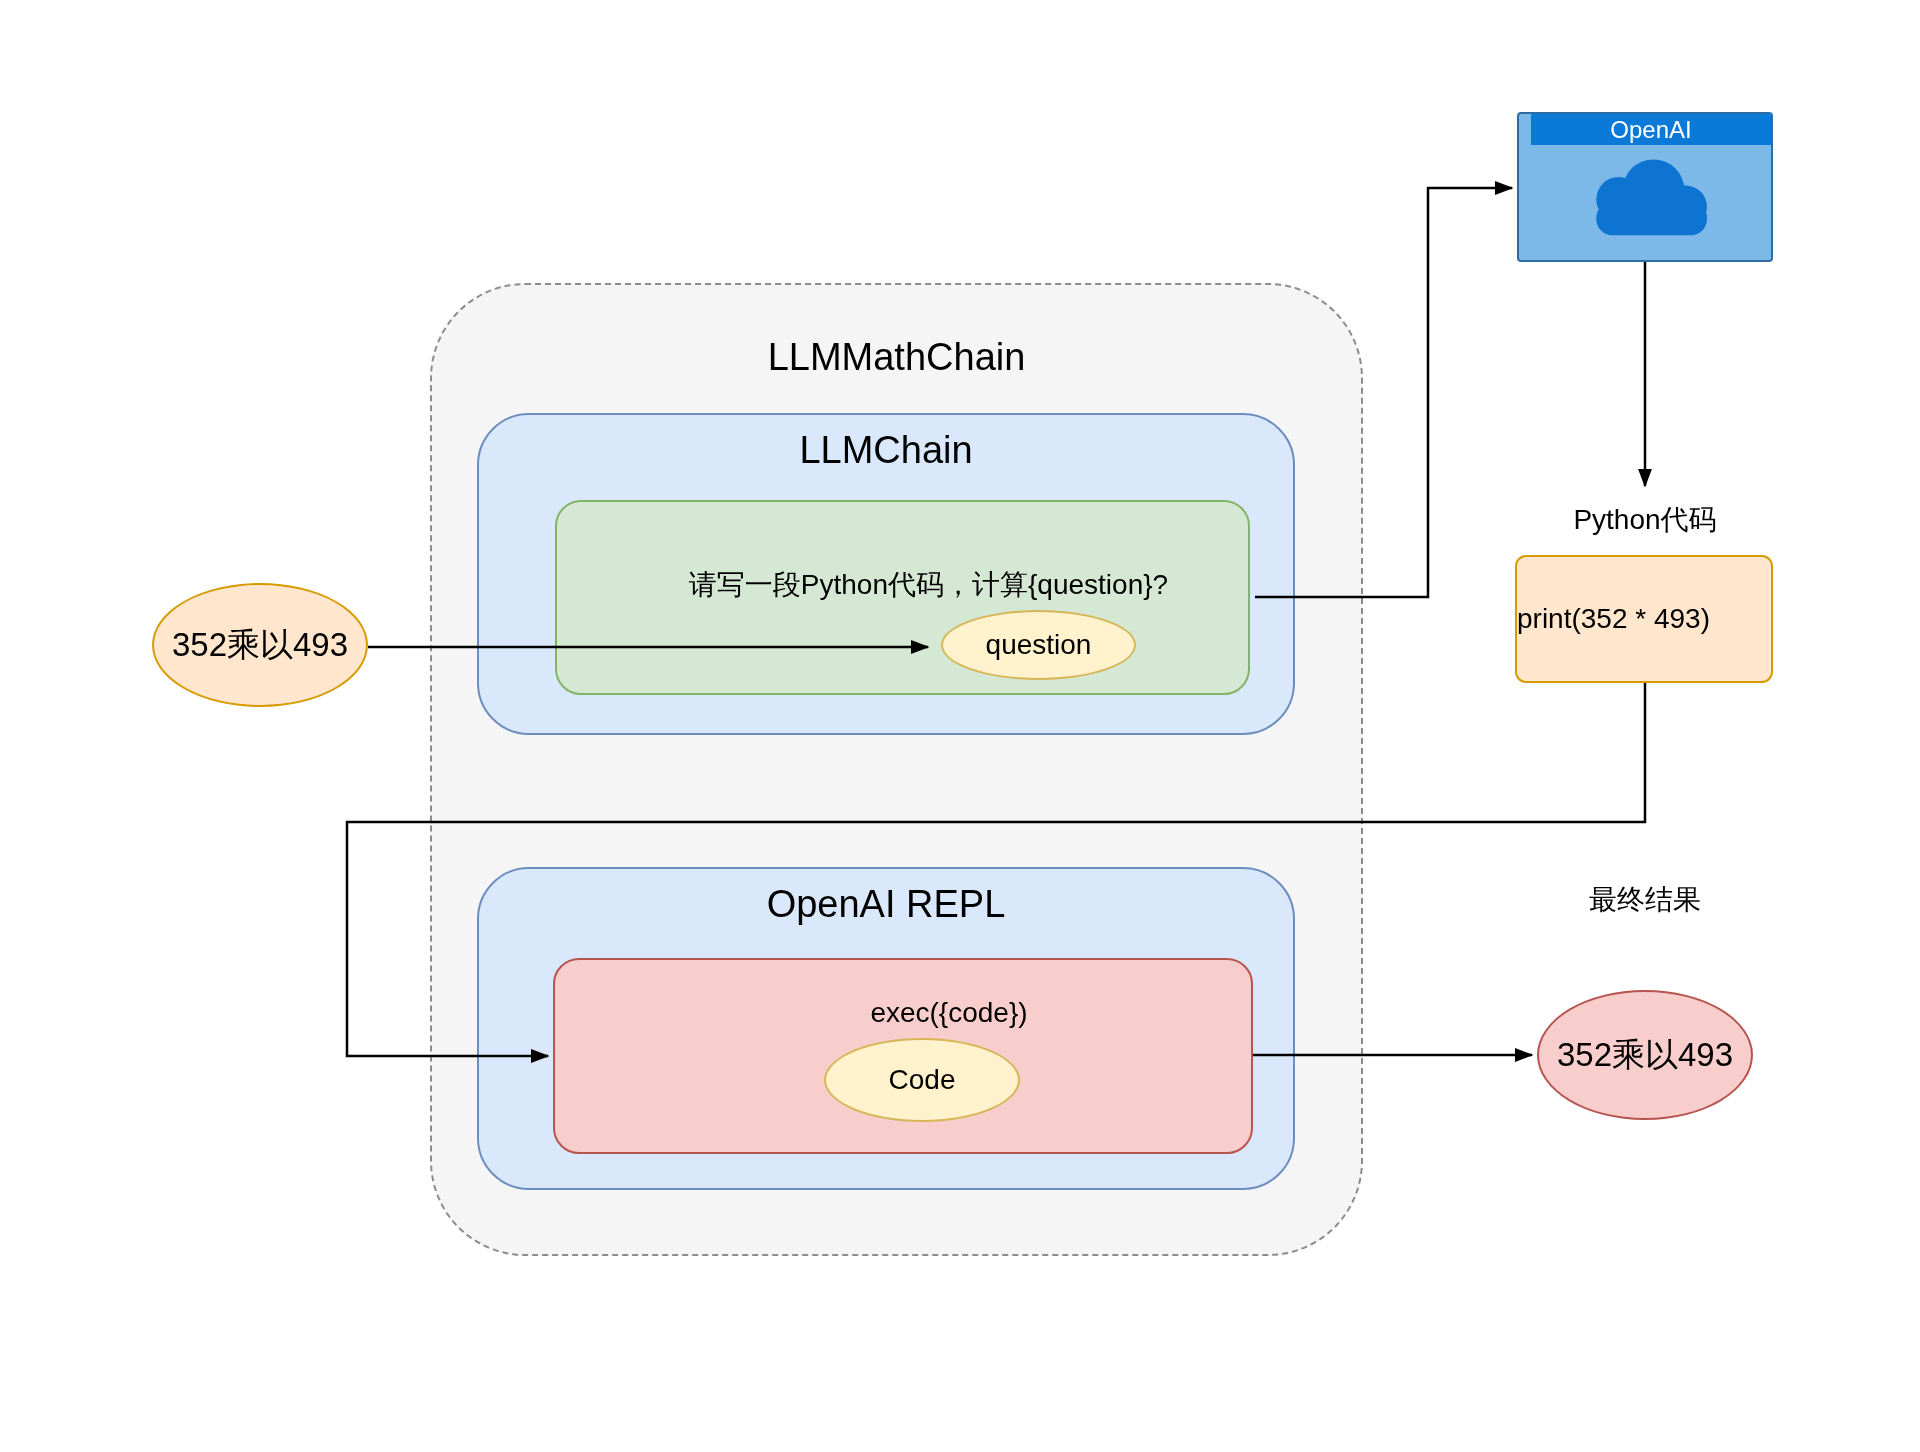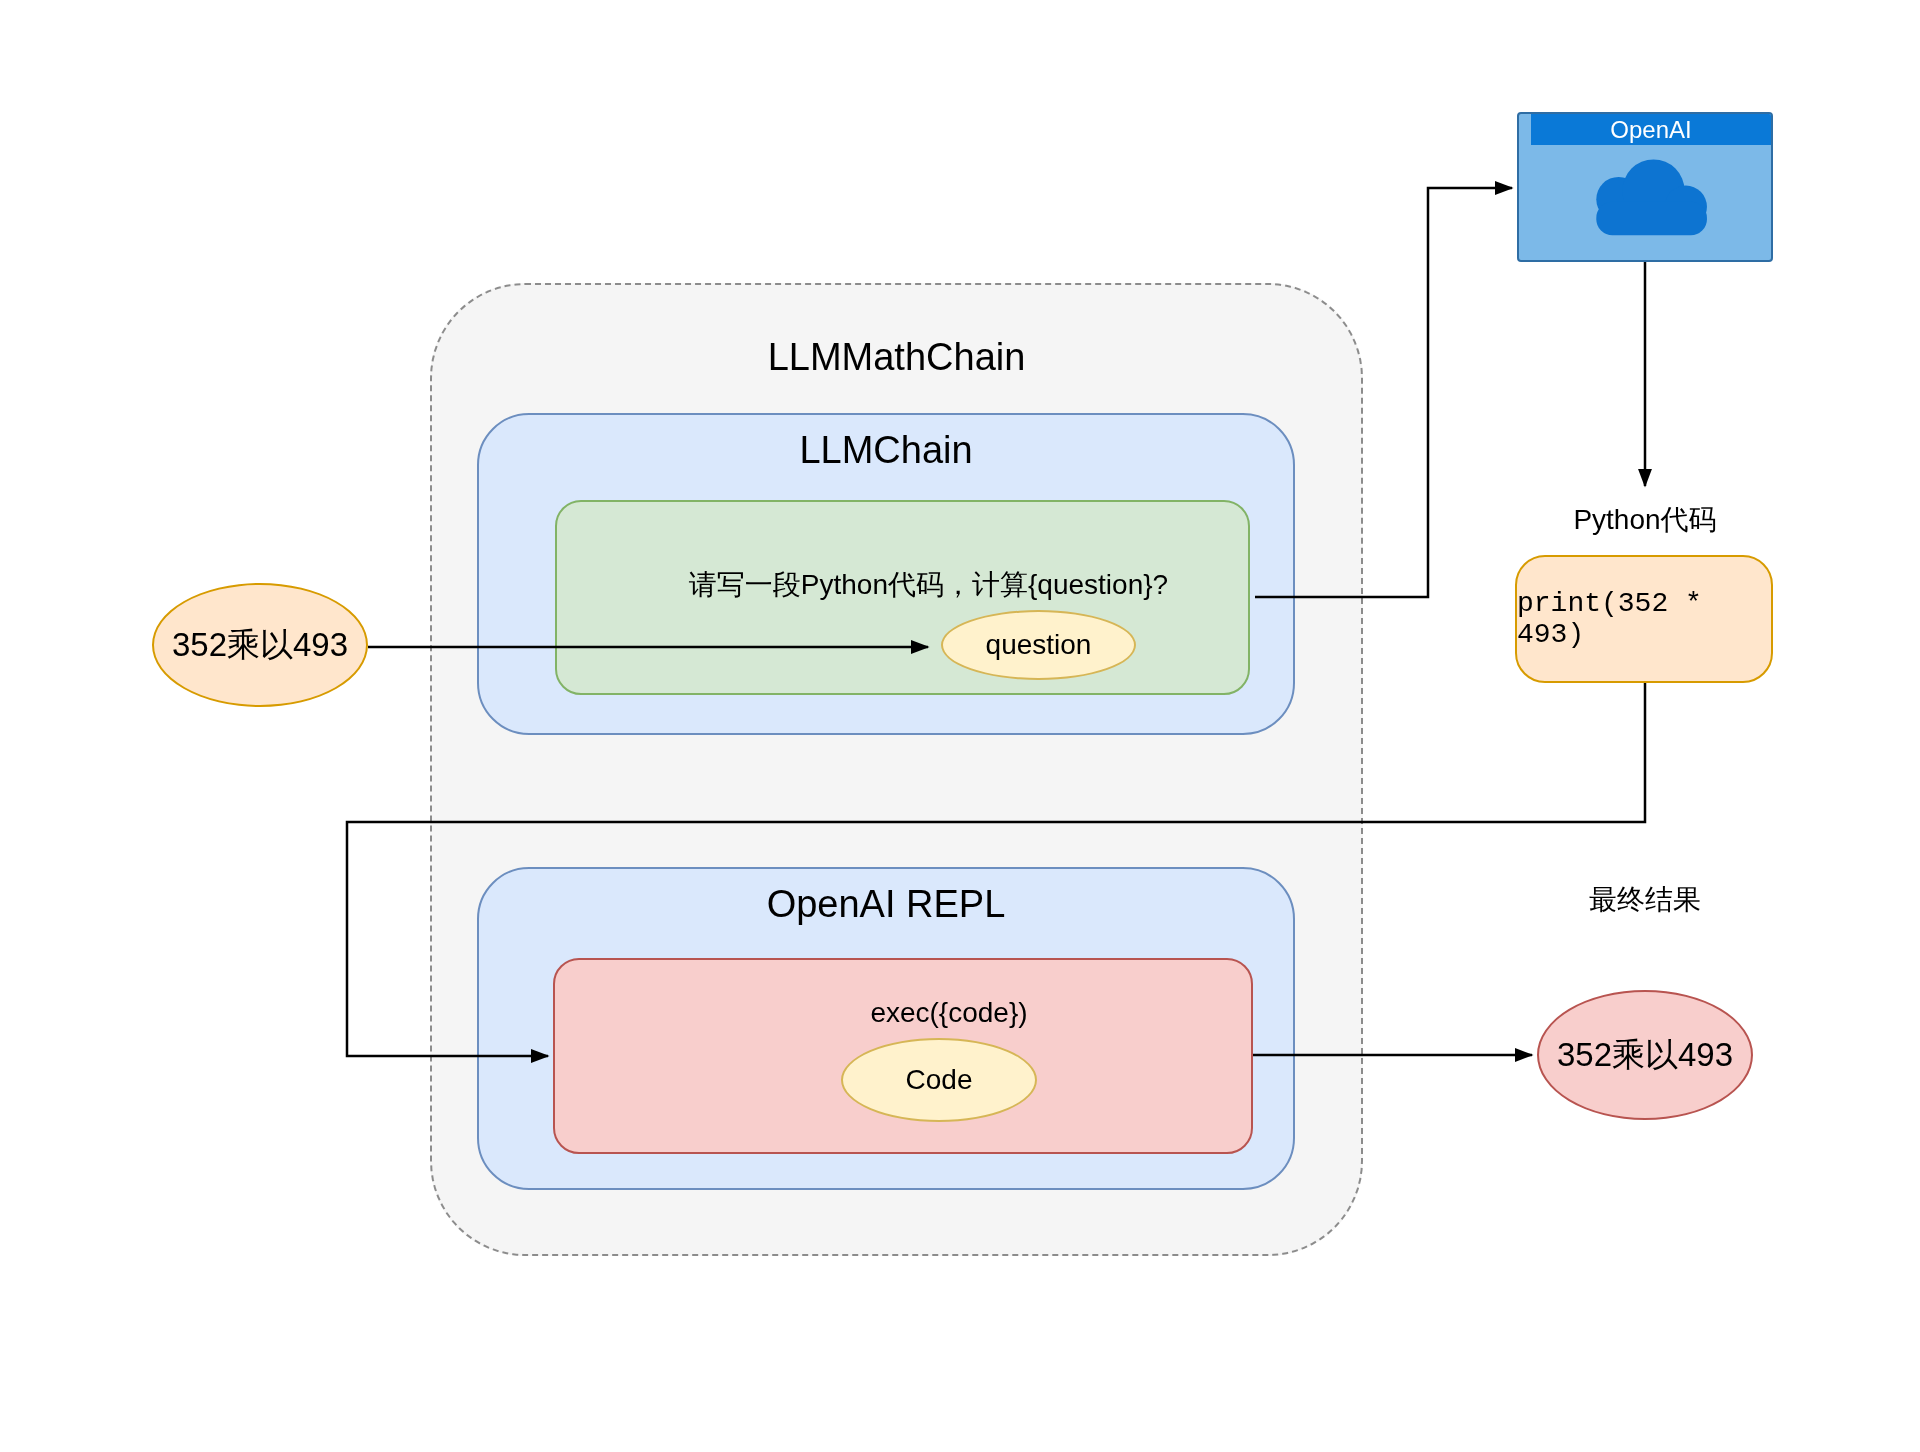--- a/index.html
+++ b/index.html
@@ -34,41 +34,41 @@
              border:2px solid var(--green-stroke);border-radius:26px;}
   .prompt-text{left:581px;top:568px;width:695px;text-align:center;font-size:28px;line-height:34px;}
 
   .red-box{left:553px;top:958px;width:700px;height:196px;background:var(--red-fill);
            border:2px solid var(--red-stroke);border-radius:26px;}
   .exec-text{left:553px;top:996px;width:792px;text-align:center;font-size:28px;line-height:34px;}
 
   .ellipse{display:flex;align-items:center;justify-content:center;border-radius:50%;text-align:center;}
   .question-ellipse{left:941px;top:610px;width:195px;height:70px;background:var(--yellow-fill);
                     border:2px solid var(--yellow-stroke);font-size:28px;}
-  .code-ellipse{left:841px;top:1038px;width:196px;height:84px;background:var(--yellow-fill);
+  .code-ellipse{left:824px;top:1038px;width:196px;height:84px;background:var(--yellow-fill);
                 border:2px solid var(--yellow-stroke);font-size:28px;}
   .input-ellipse{left:152px;top:583px;width:216px;height:124px;background:var(--orange-fill);
                  border:2px solid var(--orange-stroke);font-size:33px;}
   .result-ellipse{left:1537px;top:990px;width:216px;height:130px;background:var(--red-fill);
                   border:2px solid var(--red-stroke);font-size:33px;}
 
   
   .openai-box{left:1517px;top:112px;width:256px;height:150px;border:2px solid var(--openai-stroke);
               border-radius:4px;overflow:hidden;background:var(--openai-body);padding-left:12px;}
   .openai-header{height:31px;background:var(--openai-header);color:#fff;font-size:24px;line-height:31px;
                  text-align:center;}
   .openai-body{height:119px;display:flex;align-items:center;justify-content:center;}
 
   .side-label{left:1517px;width:256px;text-align:center;font-size:28px;line-height:32px;}
   .pycode-label{top:504px;}
   .result-label{top:884px;}
 
   .print-box{left:1515px;top:555px;width:258px;height:128px;background:var(--orange-fill);
-             border:2px solid var(--orange-stroke);border-radius:30px;display:flex;align-items:center;
-             justify-content:flex-start;font-size:28px;font-family:Liberation Mono, monospace;}
+             border:2px solid var(--orange-stroke);border-radius:11px;display:flex;align-items:center;
+             justify-content:flex-start;font-size:28px;}
 
   
   .wires{left:0;top:0;width:1920px;height:1452px;pointer-events:none;}
 
   
   .logo{left:1575px;top:1336px;display:flex;align-items:center;gap:14px;}
   .logo-text{font-size:46px;font-weight:bold;color:var(--logo-text);letter-spacing:2px;}
 </style>
 </head>
 <body>

